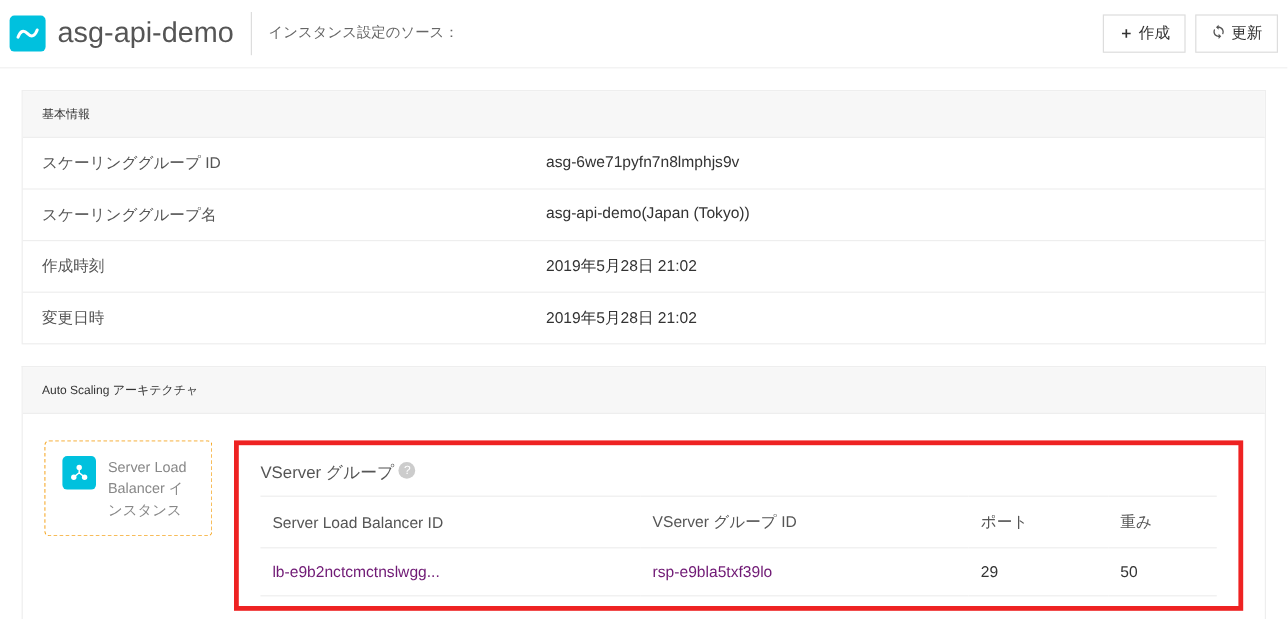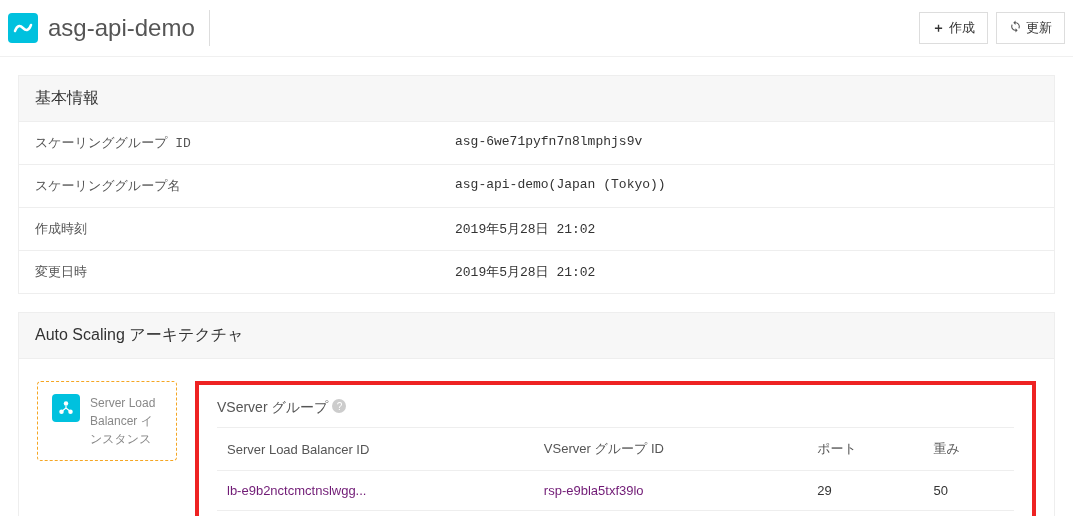--- a/index.html
+++ b/index.html
@@ -45,28 +45,27 @@
     cursor: pointer;
     display: flex;
     align-items: center;
     gap: 4px;
   }
 
   .section { margin: 18px 18px 0 18px; border: 1px solid #eee; }
   .section-title {
     background: #f7f7f7;
     padding: 12px 16px;
-    font-size: 16px;
+    font-size: 10px;
     color: #333;
     border-bottom: 1px solid #eee;
   }
   .kv-row {
     display: flex;
     border-bottom: 1px solid #eee;
-    font-family: Liberation Mono, monospace;
   }
   .kv-row:last-child { border-bottom: none; }
   .kv-label {
     width: 420px;
     padding: 12px 16px;
     color: #555;
   }
   .kv-value {
     flex: 1;
     padding: 12px 16px;
@@ -143,20 +142,23 @@
   <div class="header">
     <div class="header-left">
       <div class="app-icon">
         <svg width="20" height="20" viewBox="0 0 20 20">
             <path d="M2 13 Q5 5 10 10 Q15 15 18 7" stroke="#fff" stroke-width="2.5" fill="none" stroke-linecap="round"></path>
           </svg>
       </div>
       <div class="app-title">asg-api-demo</div>
       <div class="header-divider"></div>
       <div class="header-meta">
+        <div>
+          <span>インスタンス設定のソース：</span>
+        </div>
       </div>
     </div>
     <div class="header-actions">
       <button class="btn">
         <span style="font-weight:bold;">＋</span>
         <span>作成</span>
       </button>
       <button class="btn">
         <span>
           <svg width="13" height="13" viewBox="0 0 24 24">

